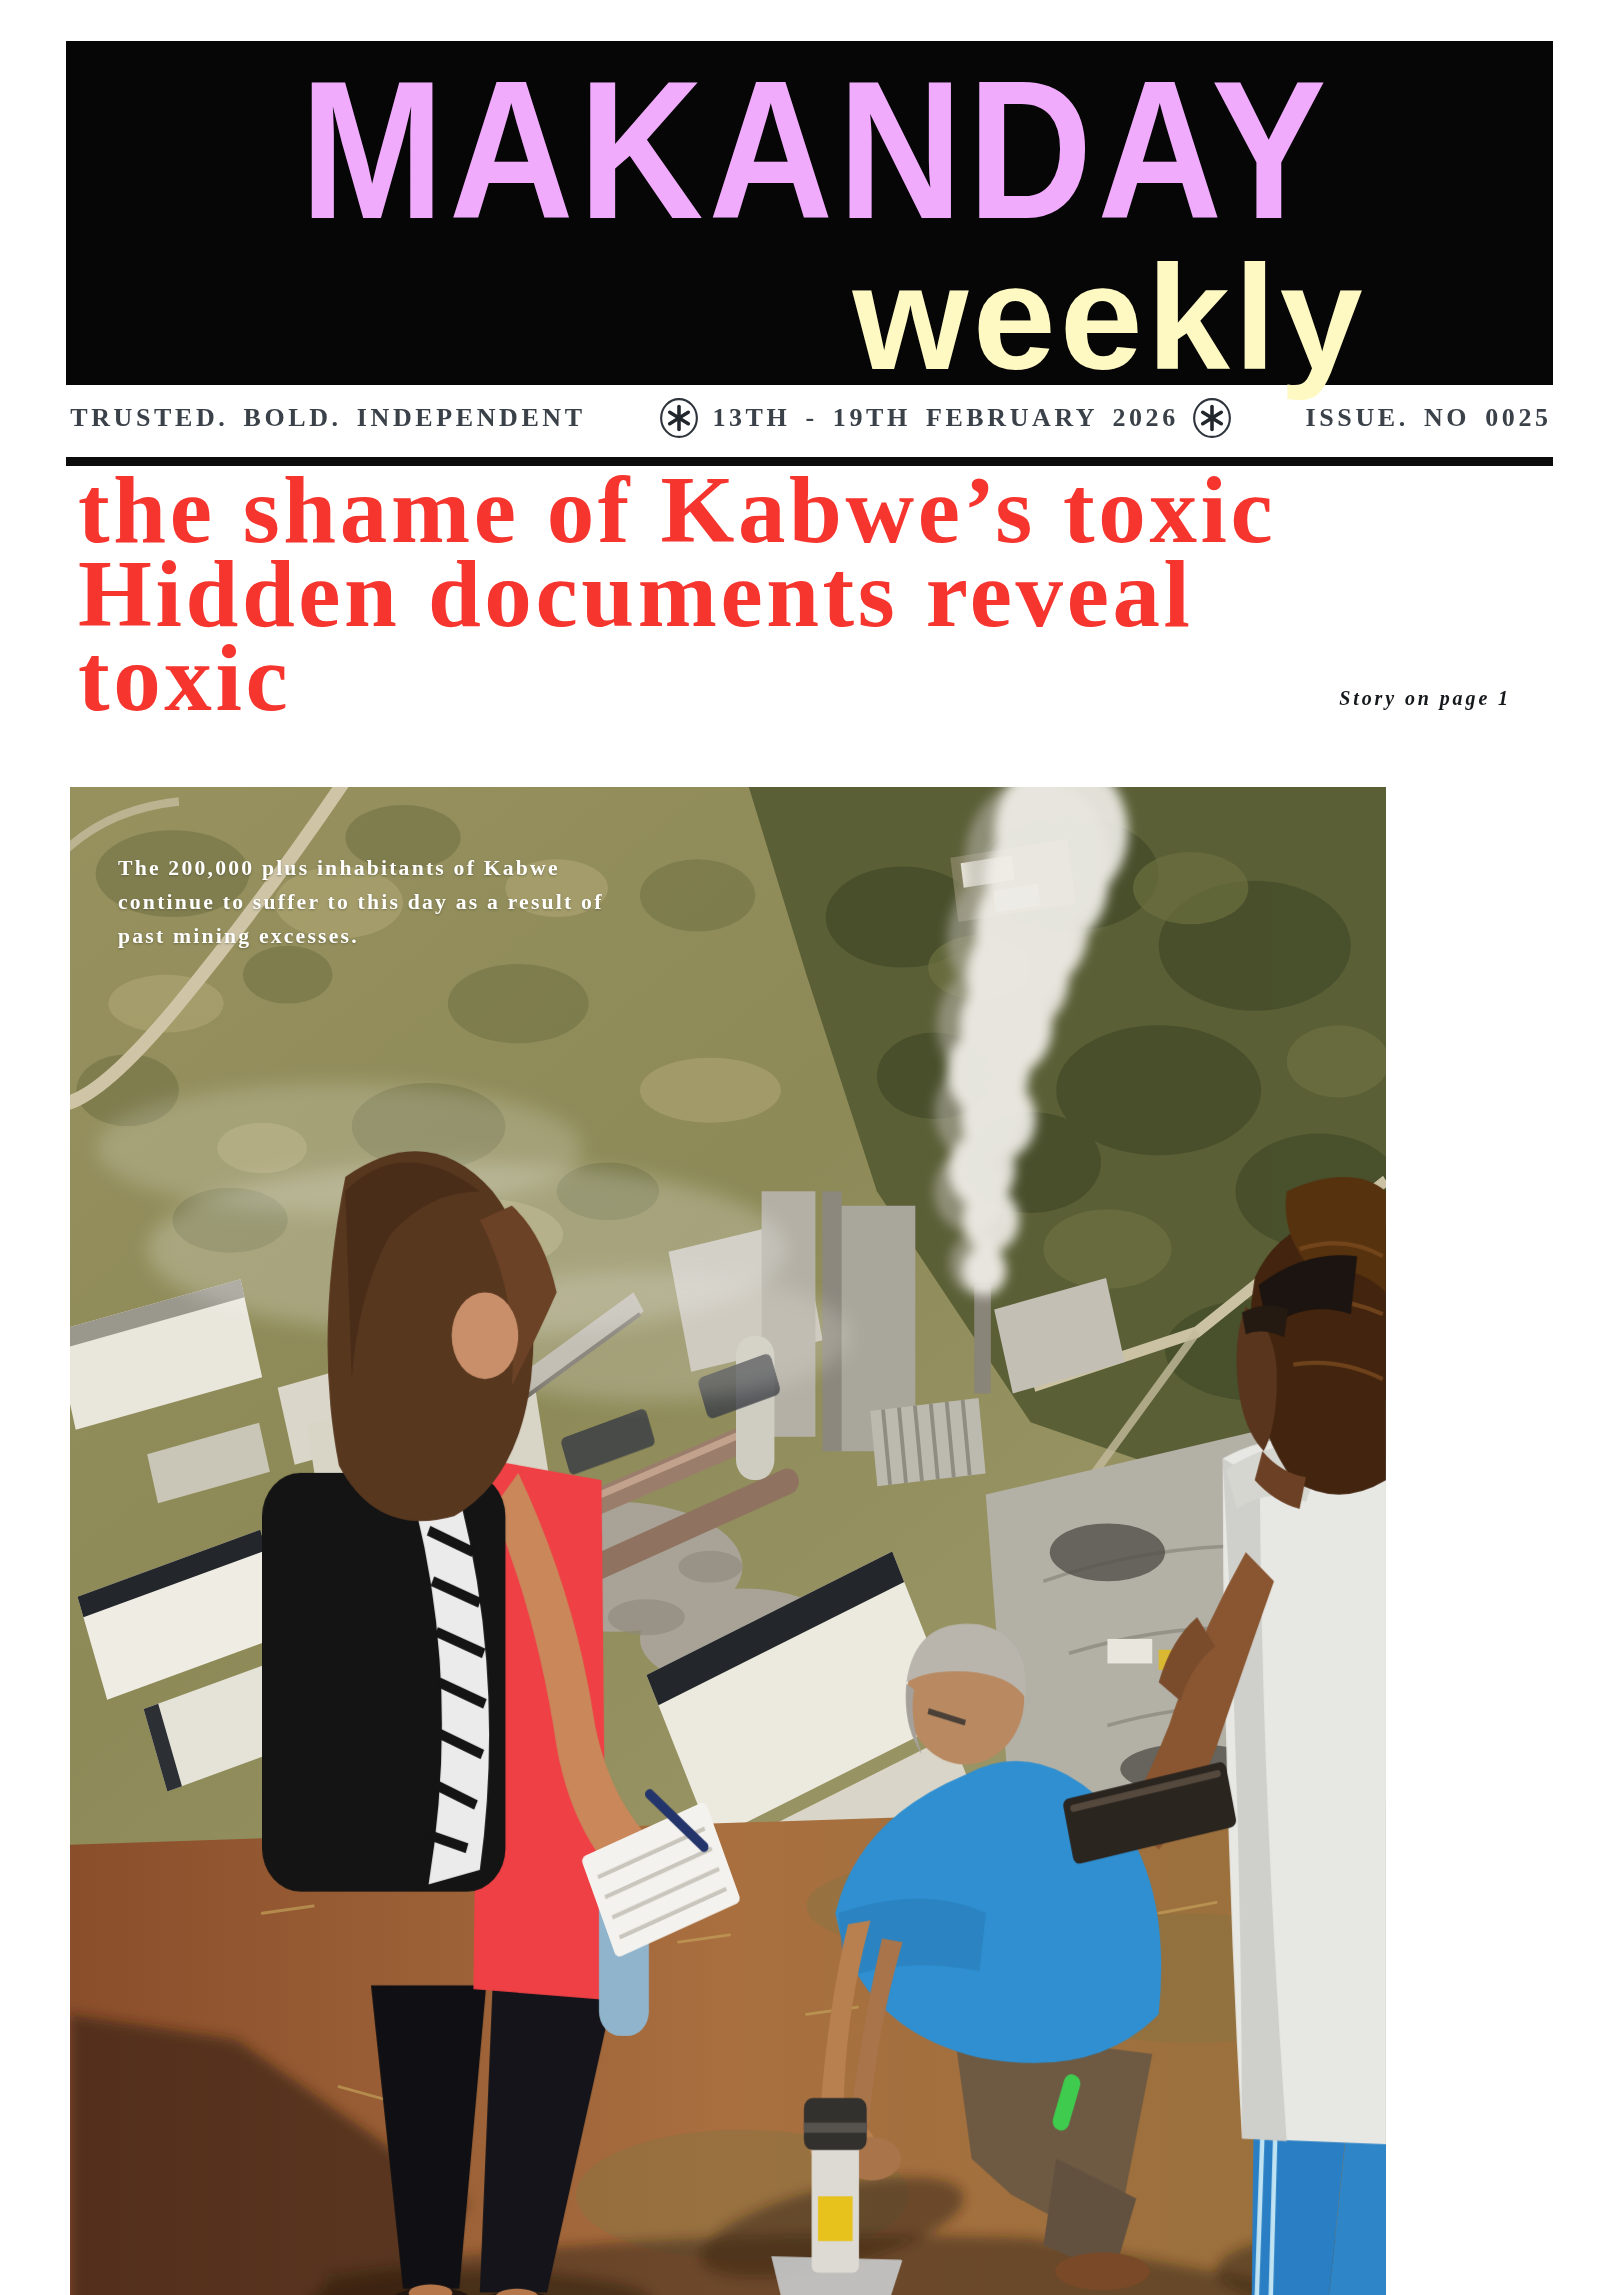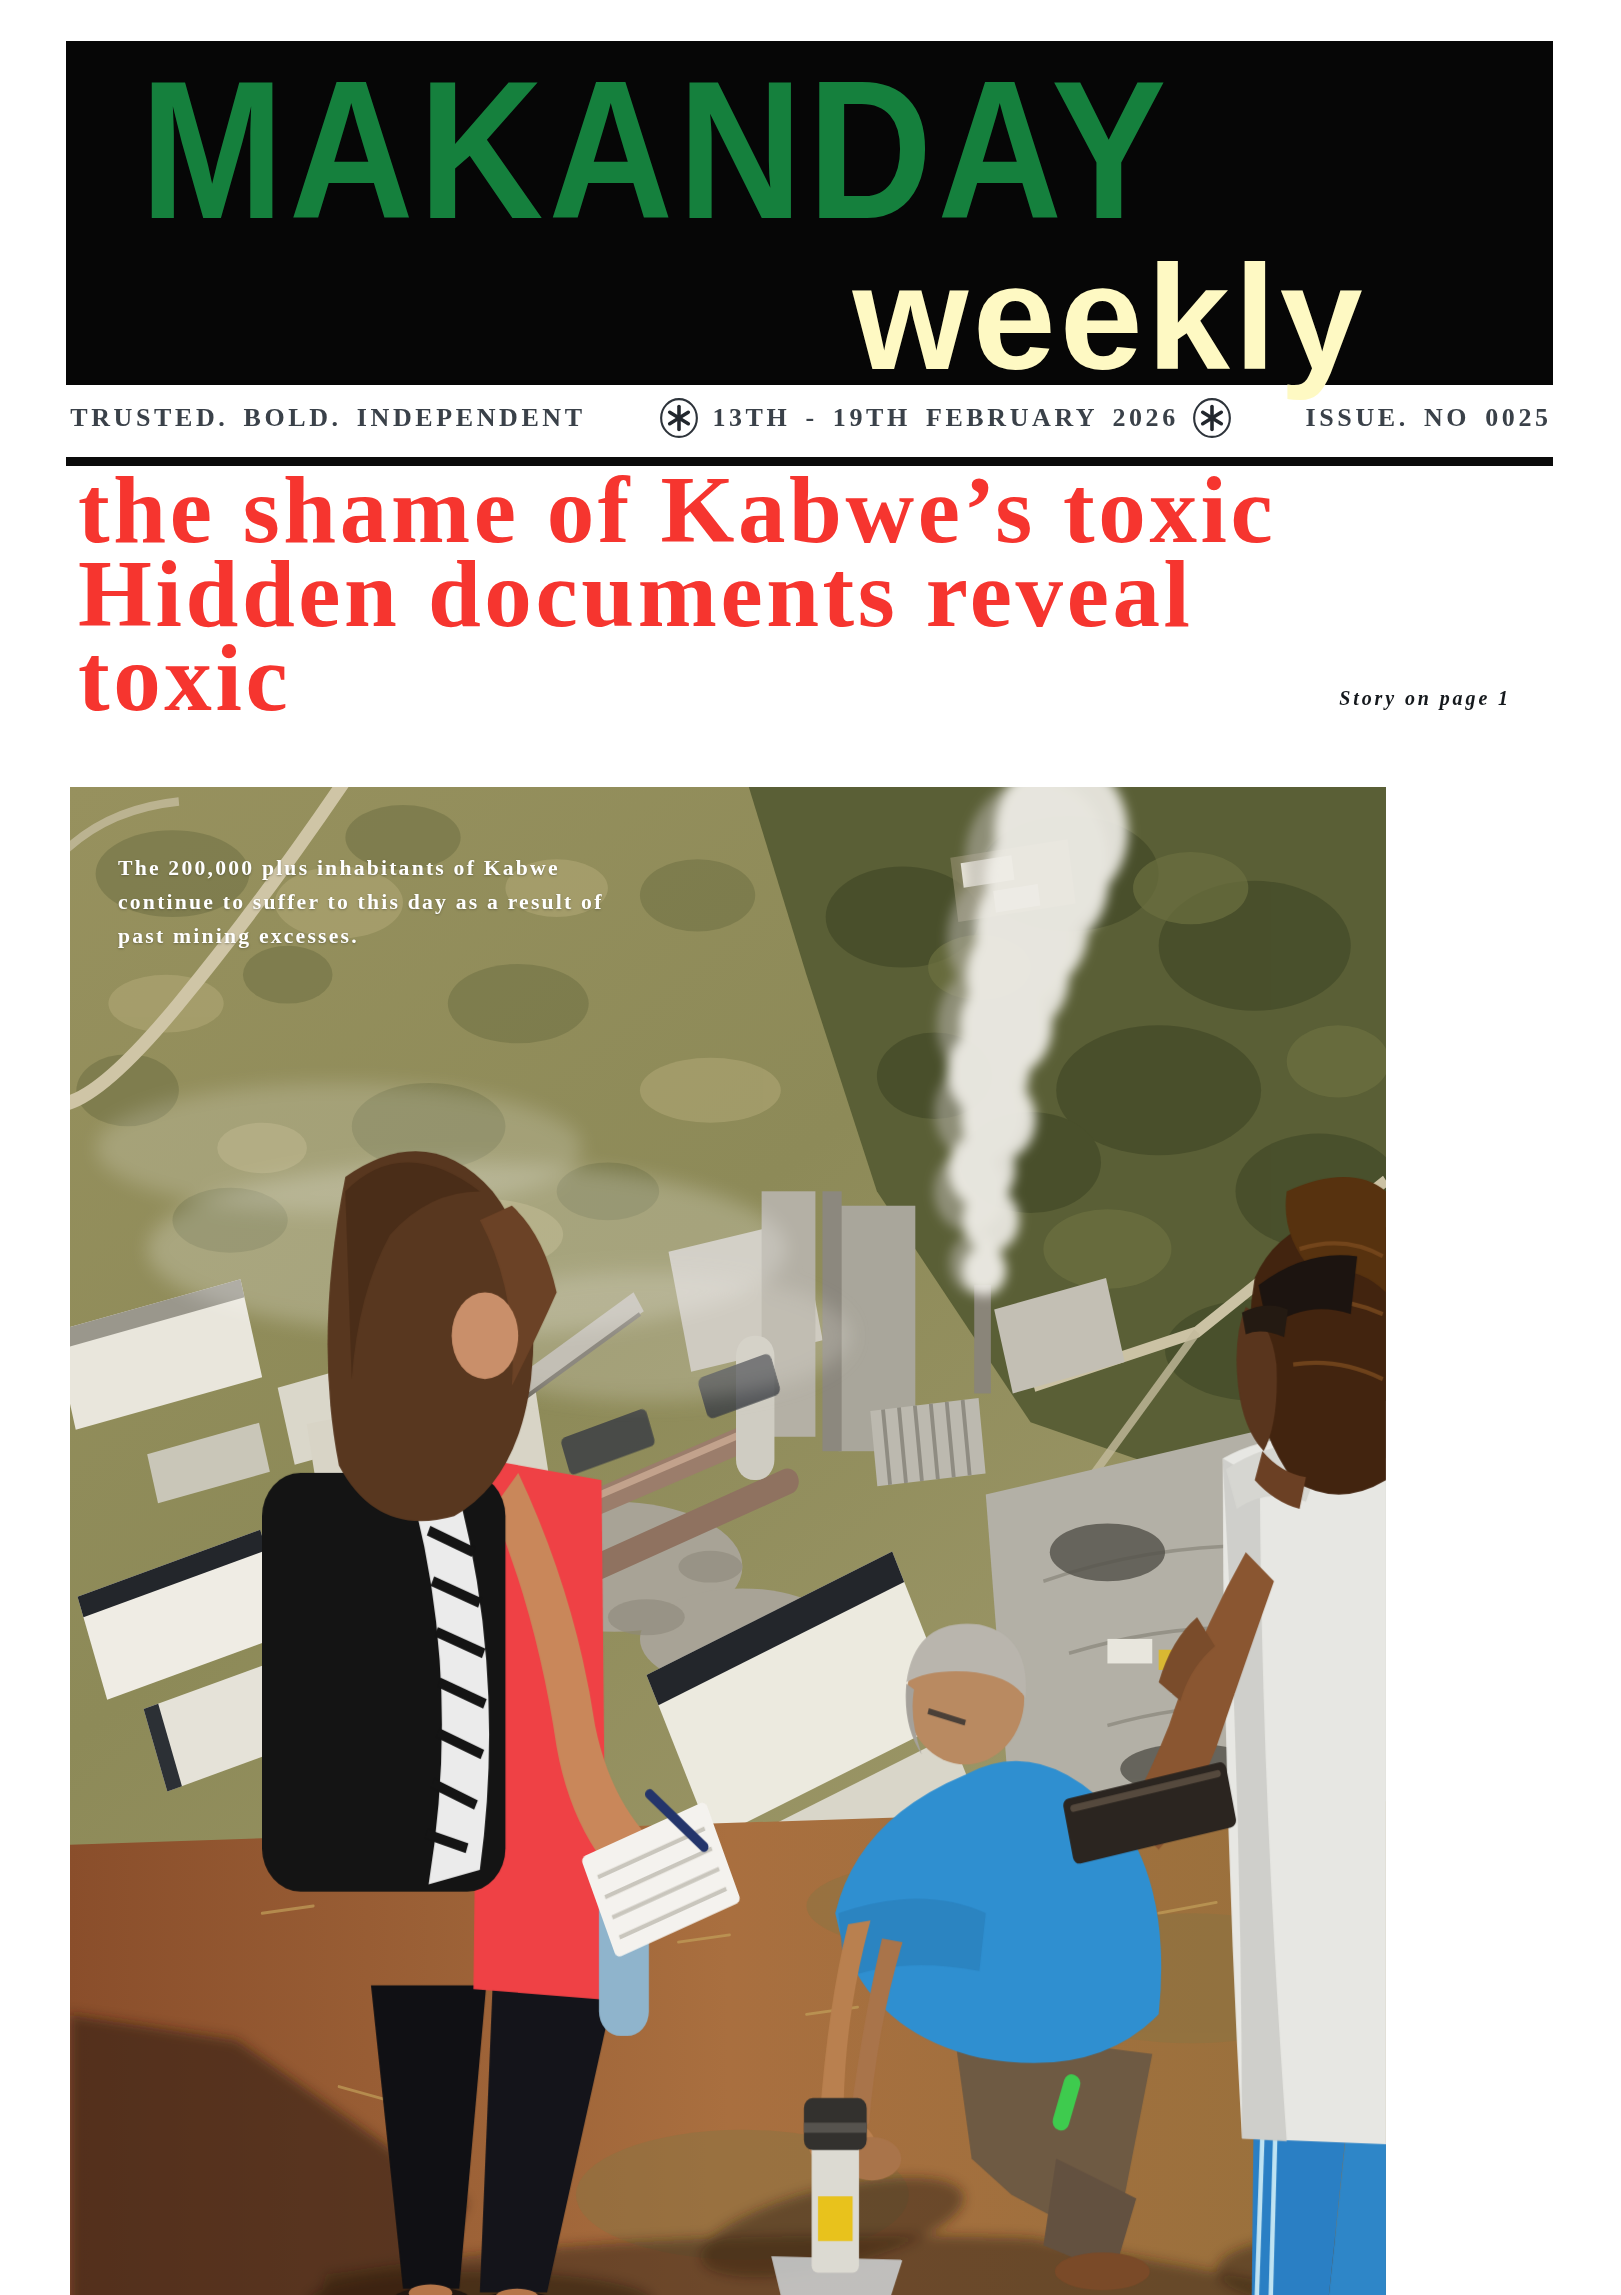--- a/index.html
+++ b/index.html
@@ -1,22 +1,22 @@
 <!DOCTYPE html>
 <html style="font-size:11.6px"><head>
 <meta charset="utf-8">
 <style>
   html,body{margin:0;padding:0;background:#ffffff;}
   .page{position:relative;width:1621px;height:2295px;background:#ffffff;overflow:hidden;
         font-family:"Liberation Sans",sans-serif;}
 
   
   .masthead{position:absolute;left:66px;top:41px;width:1487px;height:344px;background:#060606;}
-  .masthead-title{position:absolute;left:4px;right:0;top:11.6px;text-align:left;
-        font-weight:bold;font-size:196px;line-height:196px;color:#15803d;letter-spacing:5.8px;white-space:nowrap;}
+  .masthead-title{position:absolute;left:12px;right:0;top:11.6px;text-align:center;
+        font-weight:bold;font-size:196px;line-height:196px;color:#f0abfc;letter-spacing:5.8px;white-space:nowrap;}
   .masthead-title .squeeze{display:inline-block;transform:scaleX(.88);transform-origin:50% 50%;}
   .masthead-sub{position:absolute;right:186px;bottom:-7.2px;
         font-weight:bold;font-size:149px;line-height:149px;letter-spacing:4.3px;color:#fef9c3;white-space:nowrap;}
 
   
   .infobar{position:absolute;left:66px;top:390px;width:1487px;height:56px;
         display:flex;align-items:center;justify-content:space-between;
         font-family:"Liberation Serif",serif;font-weight:bold;font-size:26px;
         letter-spacing:3.6px;word-spacing:5px;color:#3a4149;white-space:nowrap;}
   .infobar .center-group{display:flex;align-items:center;gap:13px;}

